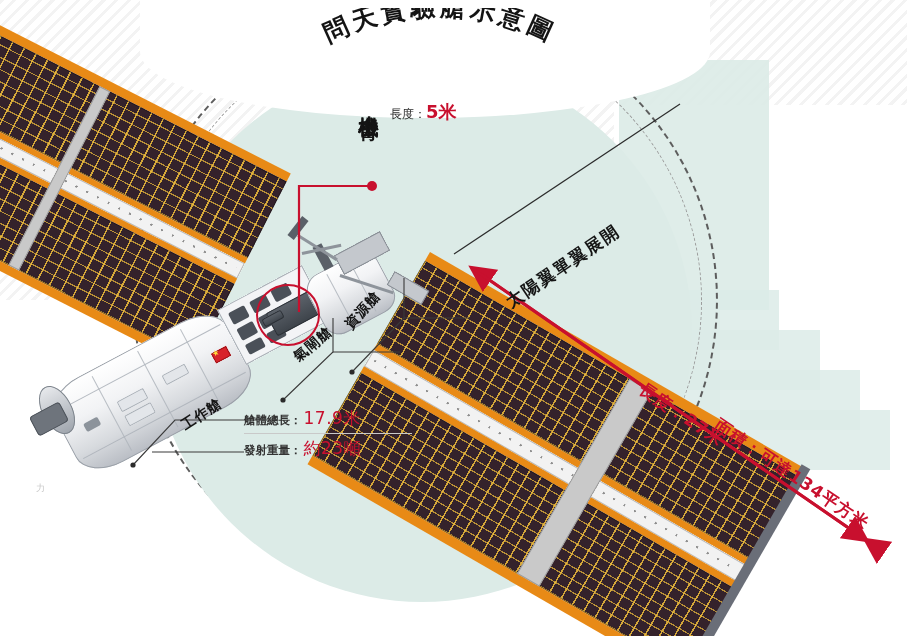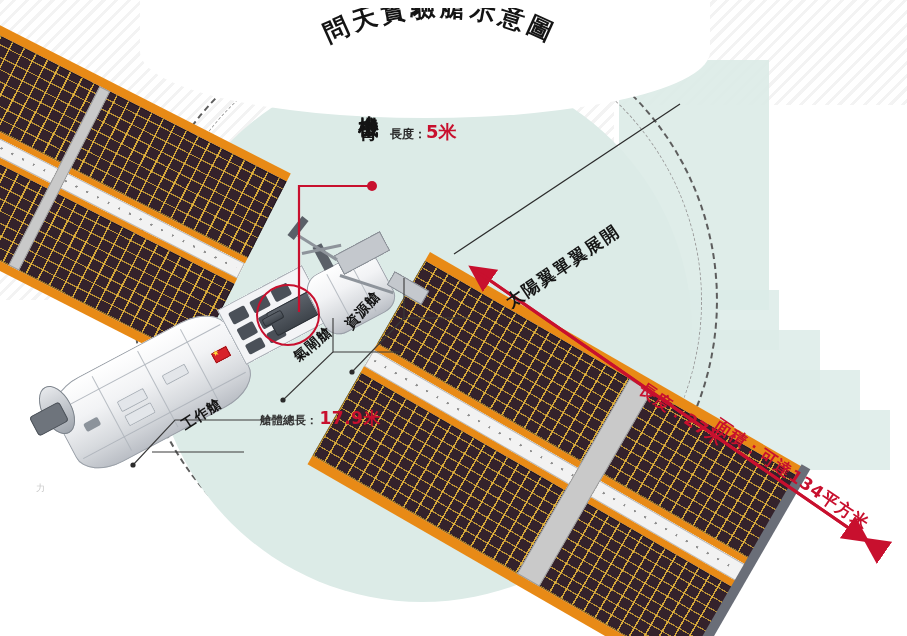--- a/index.html
+++ b/index.html
@@ -113,39 +113,39 @@
   
   svg.leaders{position:absolute;left:0;top:0;width:907px;height:636px;overflow:visible;}
 
   
   .vlabel{
     position:absolute;writing-mode:vertical-rl;text-orientation:upright;
     font-weight:700;color:#141414;letter-spacing:1px;
   }
   #arm-title{left:358px;top:100px;font-size:20px;line-height:1.05;}
   .arm-info{position:absolute;left:390px;top:100px;width:82px;}
-  .arm-len{font-size:12px;color:#2b2b2b;font-weight:700;white-space:nowrap;margin-top:20px;}
+  .arm-len{font-size:12px;color:#2b2b2b;font-weight:400;white-space:nowrap;}
   .arm-len b{color:#c8102e;font-size:18px;}
   .arm-note{
     margin-top:4px;font-size:9.5px;line-height:1.35;color:#3a3a3a;
     font-family:"DejaVu Serif","Liberation Serif",serif;letter-spacing:.5px;
   }
 
   .mod-label{
     position:absolute;font-size:14px;font-weight:700;color:#141414;
     white-space:nowrap;transform-origin:0 50%;letter-spacing:1px;
   }
 
-  .spec-box{position:absolute;left:260px;top:404px;width:168px;}
+  .spec-box{position:absolute;left:244px;top:404px;width:168px;}
   .spec-row{
     display:flex;align-items:baseline;gap:2px;padding:3px 0;white-space:nowrap;
   }
   .spec-row + .spec-row{border-top:1px solid #c9c9c9;}
   .spec-k{font-size:11.5px;font-weight:700;color:#333;}
-  .spec-v{font-size:17px;font-weight:700;color:#c8102e;letter-spacing:.5px;}
+  .spec-v{font-size:17px;font-weight:400;color:#c8102e;letter-spacing:.5px;}
 
   .wing-label{
     position:absolute;font-size:17px;font-weight:700;color:#141414;
     white-space:nowrap;transform-origin:0 50%;letter-spacing:2px;
   }
   .red-label{
     position:absolute;font-size:17px;font-weight:700;color:#c8102e;
     white-space:nowrap;transform-origin:0 50%;letter-spacing:1px;
   }
   .watermark{
@@ -297,20 +297,24 @@
 
   <div class="mod-label" style="left:183px;top:418px;transform:rotate(-33deg);">工作艙</div>
   <div class="mod-label" style="left:296px;top:350px;transform:rotate(-40deg);">氣閘艙</div>
   <div class="mod-label" style="left:348px;top:318px;transform:rotate(-48deg);">資源艙</div>
 
   <div class="spec-box">
     <div class="spec-row">
       <span class="spec-k">艙體總長：</span>
       <span class="spec-v">17.9米</span>
     </div>
+    <div class="spec-row">
+      <span class="spec-k">發射重量：</span>
+      <span class="spec-v">約23噸</span>
+    </div>
   </div>
 
   <div class="wing-label" style="left:508px;top:292px;transform:rotate(-34deg);">太陽翼單翼展開</div>
   <div class="red-label" style="left:641px;top:376px;transform:rotate(34deg);">長度：27米</div>
   <div class="red-label" style="left:716px;top:412px;transform:rotate(34deg);">面積：可達134平方米</div>
 
   <div class="watermark">力</div>
 </div>
 
 </body></html>

